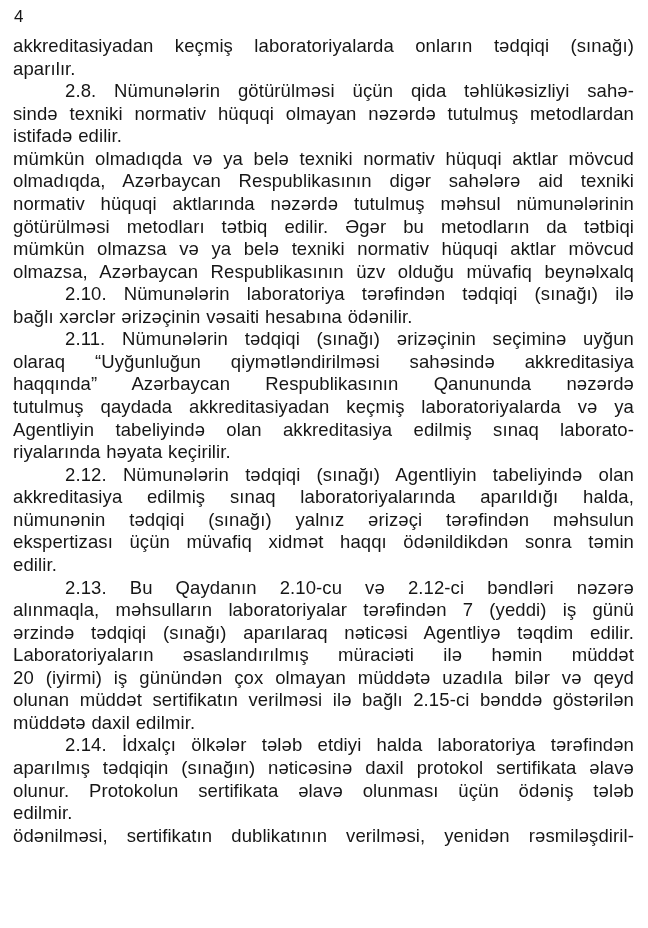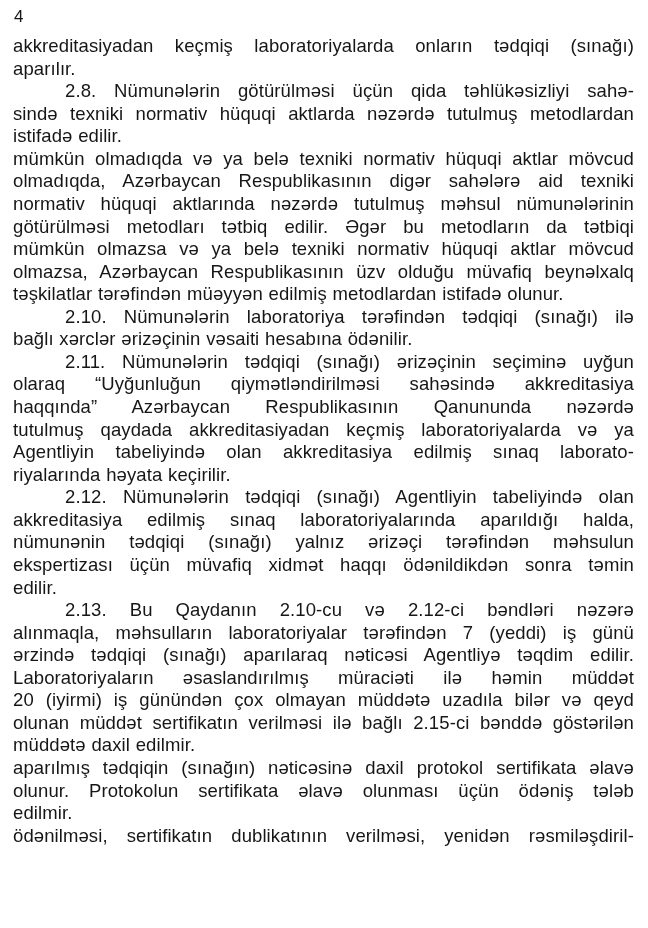--- a/index.html
+++ b/index.html
@@ -43,31 +43,30 @@
 
 <div class="page">
   <div class="page-number">4</div>
   <div class="doc-body">
       <div class="para">
         <div class="line just">akkreditasiyadan keçmiş laboratoriyalarda onların tədqiqi (sınağı)</div>
         <div class="line">aparılır.</div>
       </div>
       <div class="para">
         <div class="line just indent">2.8. Nümunələrin götürülməsi üçün qida təhlükəsizliyi sahə-</div>
-        <div class="line just">sində texniki normativ hüquqi aktlarda nəzərdə tutulmuş metodlardan</div>
+        <div class="line just">sində texniki normativ hüquqi olmayan nəzərdə tutulmuş metodlardan</div>
         <div class="line">istifadə edilir.</div>
       </div>
       <div class="para">
         <div class="line just">mümkün olmadıqda və ya belə texniki normativ hüquqi aktlar mövcud</div>
         <div class="line just">olmadıqda, Azərbaycan Respublikasının digər sahələrə aid texniki</div>
         <div class="line just">normativ hüquqi aktlarında nəzərdə tutulmuş məhsul nümunələrinin</div>
         <div class="line just">götürülməsi metodları tətbiq edilir. Əgər bu metodların da tətbiqi</div>
         <div class="line just">mümkün olmazsa və ya belə texniki normativ hüquqi aktlar mövcud</div>
         <div class="line just">olmazsa, Azərbaycan Respublikasının üzv olduğu müvafiq beynəlxalq</div>
-        <div class="line">təşkilatlar tərəfindən müəyyən edilmiş metodlardan istifadə olunur.</div>
       </div>
       <div class="para">
         <div class="line just indent">2.10. Nümunələrin laboratoriya tərəfindən tədqiqi (sınağı) ilə</div>
         <div class="line">bağlı xərclər ərizəçinin vəsaiti hesabına ödənilir.</div>
       </div>
       <div class="para">
         <div class="line just indent">2.11. Nümunələrin tədqiqi (sınağı) ərizəçinin seçiminə uyğun</div>
         <div class="line just">olaraq “Uyğunluğun qiymətləndirilməsi sahəsində akkreditasiya</div>
         <div class="line just">haqqında” Azərbaycan Respublikasının Qanununda nəzərdə</div>
         <div class="line just">tutulmuş qaydada akkreditasiyadan keçmiş laboratoriyalarda və ya</div>
@@ -84,20 +83,21 @@
       <div class="para">
         <div class="line just indent">2.13. Bu Qaydanın 2.10-cu və 2.12-ci bəndləri nəzərə</div>
         <div class="line just">alınmaqla, məhsulların laboratoriyalar tərəfindən 7 (yeddi) iş günü</div>
         <div class="line just">ərzində tədqiqi (sınağı) aparılaraq nəticəsi Agentliyə təqdim edilir.</div>
         <div class="line just">Laboratoriyaların əsaslandırılmış müraciəti ilə həmin müddət</div>
         <div class="line just">20 (iyirmi) iş günündən çox olmayan müddətə uzadıla bilər və qeyd</div>
         <div class="line just">olunan müddət sertifikatın verilməsi ilə bağlı 2.15-ci bənddə göstərilən</div>
         <div class="line">müddətə daxil edilmir.</div>
       </div>
       <div class="para">
+        <div class="line just indent">2.14. İdxalçı ölkələr tələb etdiyi halda laboratoriya tərəfindən</div>
         <div class="line just">aparılmış tədqiqin (sınağın) nəticəsinə daxil protokol sertifikata əlavə</div>
         <div class="line just">olunur. Protokolun sertifikata əlavə olunması üçün ödəniş tələb</div>
         <div class="line">edilmir.</div>
       </div>
       <div class="para">
         <div class="line just">ödənilməsi, sertifikatın dublikatının verilməsi, yenidən rəsmiləşdiril-</div>
       </div>
     </div>
 </div>
 

